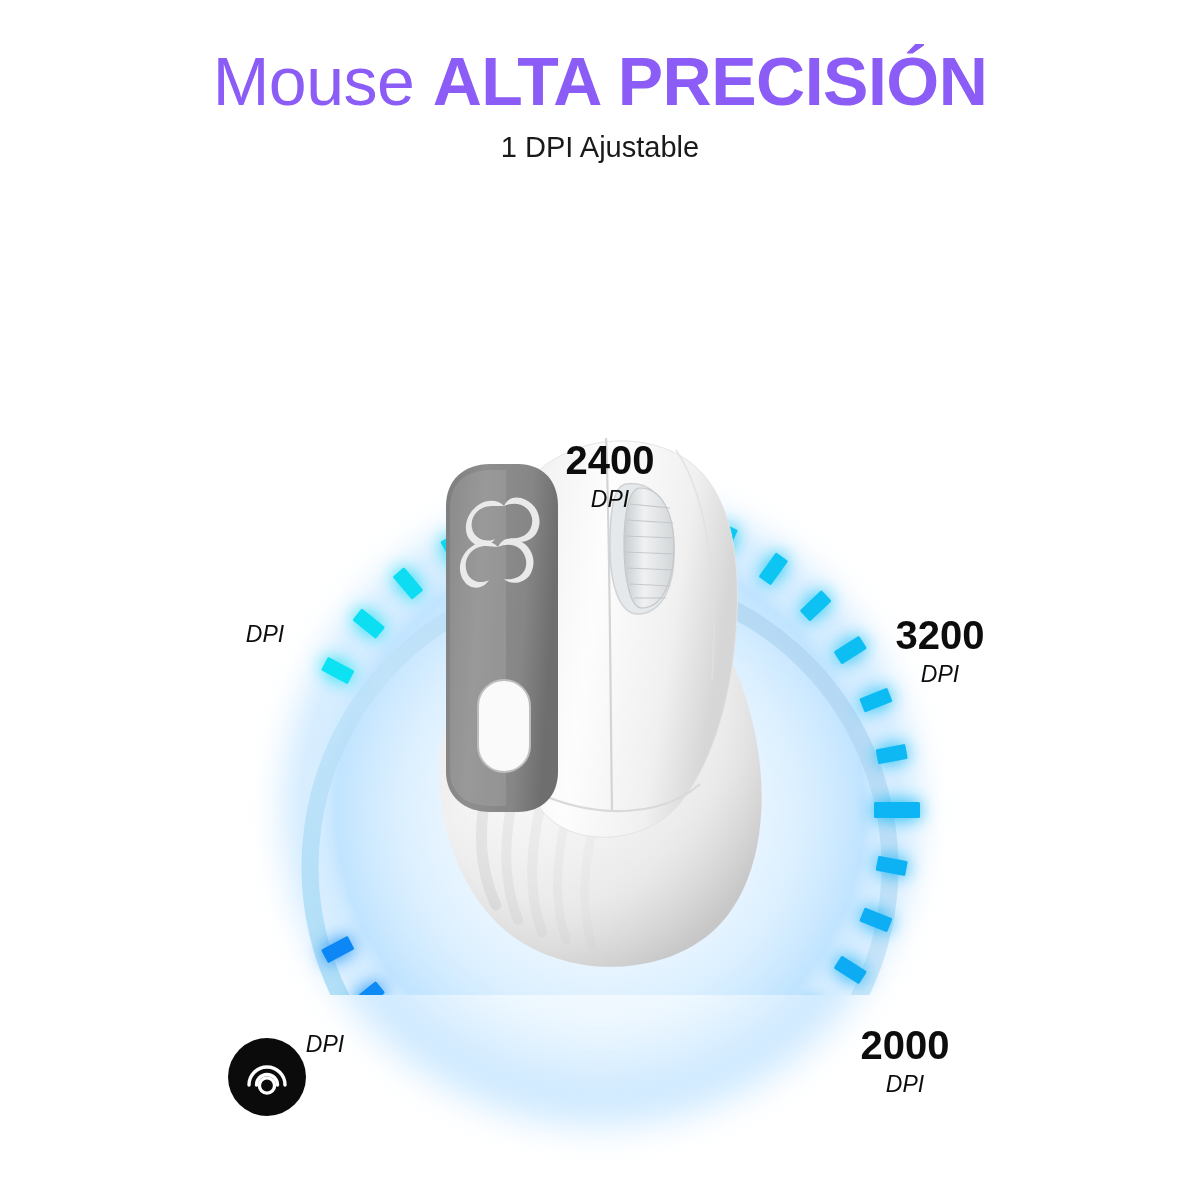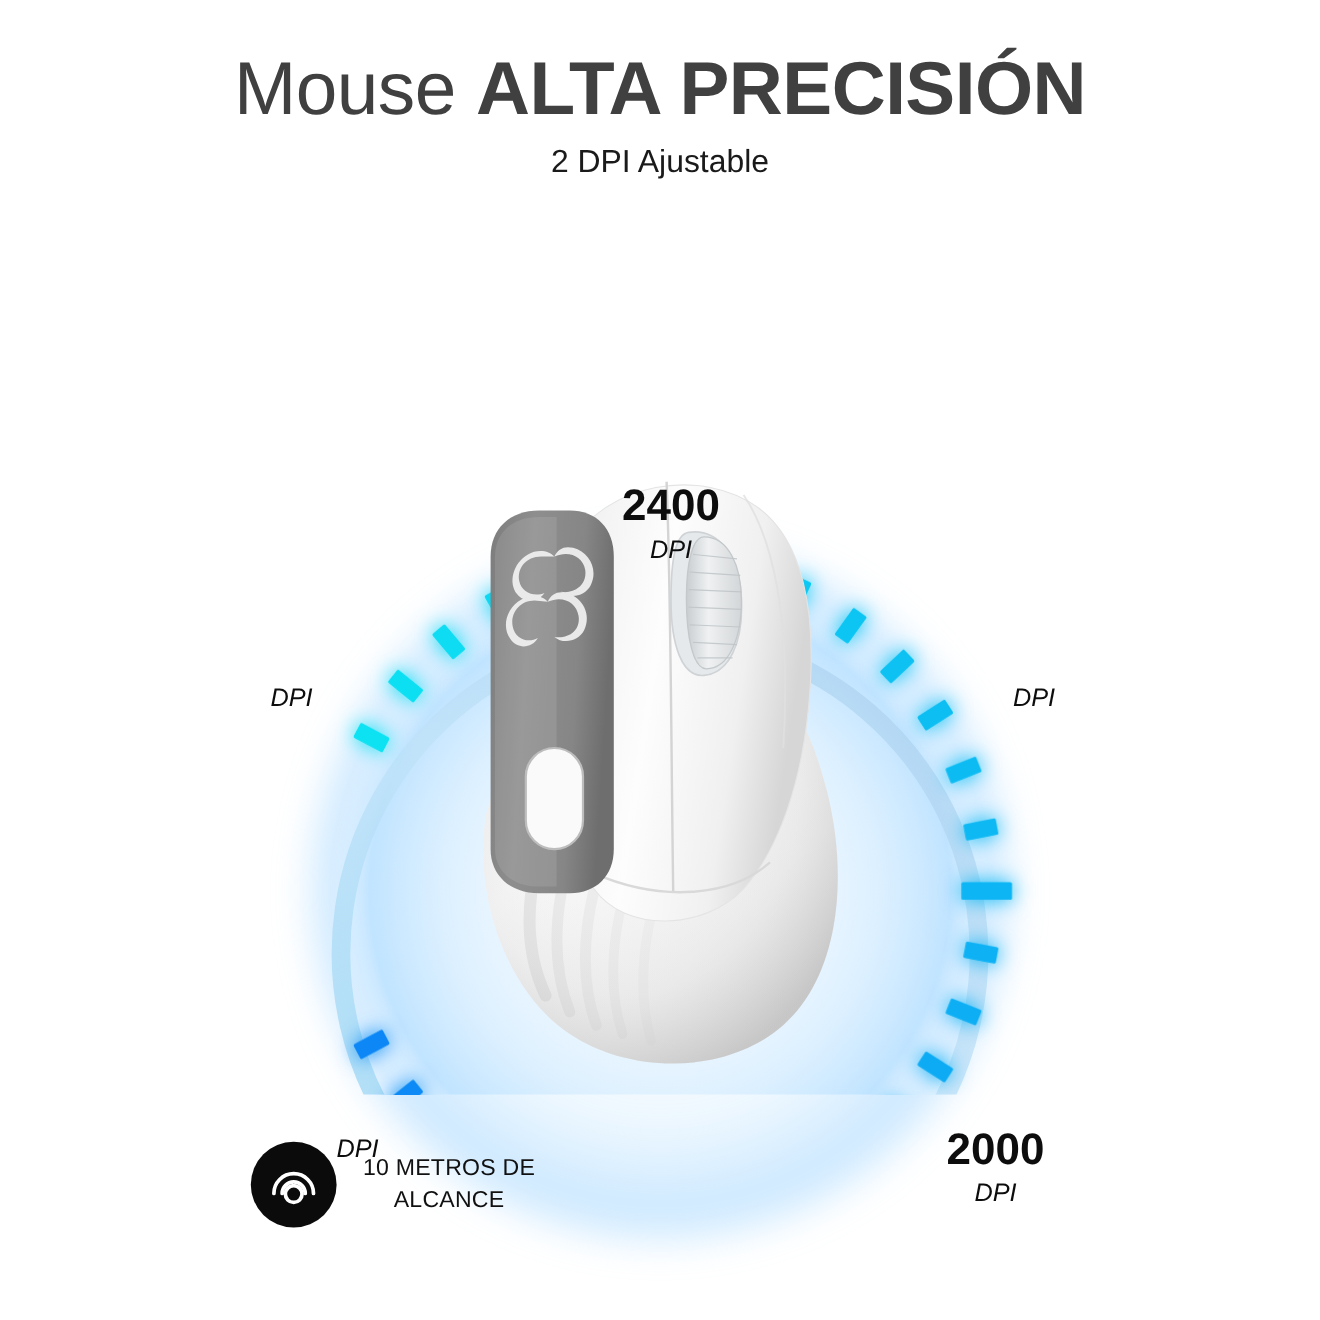--- a/index.html
+++ b/index.html
@@ -7,21 +7,21 @@
     width:1200px;height:1200px;
     background:#ffffff;
     font-family:"Liberation Sans","DejaVu Sans",sans-serif;
     overflow:hidden;
     position:relative;
   }
   .page{position:relative;width:1200px;height:1200px;overflow:hidden;background:#fff;}
 
   
   .header{position:absolute;top:46px;left:0;width:1200px;text-align:center;}
-  .title{font-size:68px;line-height:1.05;color:#404040;letter-spacing:-0.5px;white-space:nowrap;}
+  .title{font-size:68px;line-height:1.05;color:#8b5cf6;letter-spacing:-0.5px;white-space:nowrap;}
   .title .light{font-weight:300;}
   .title .bold{font-weight:700;}
   .subtitle{margin-top:14px;font-size:29px;font-weight:400;color:#1a1a1a;}
 
   
   .stage{position:absolute;left:0;top:195px;width:1200px;height:800px;}
 
   .glow{
     position:absolute;left:285px;top:300px;width:630px;height:630px;
     border-radius:50%;
@@ -63,21 +63,21 @@
           text-align:center;letter-spacing:0.2px;}
   .f-text div{white-space:nowrap;}
 </style>
 </head>
 <body>
 
 <div class="page">
 
   <div class="header">
     <div class="title"><span class="light">Mouse </span><span class="bold">ALTA PRECISIÓN</span></div>
-    <div class="subtitle">2 DPI Ajustable</div>
+    <div class="subtitle">1 DPI Ajustable</div>
   </div>
 
   <div class="stage">
 
     <div class="glow"></div>
 
     <svg class="gauge-svg" viewBox="0 0 1200 800">
       <defs>
         <linearGradient id="bandGrad" x1="0" y1="1" x2="1" y2="0">
           <stop offset="0%" stop-color="#9FD8F4" stop-opacity="0.85"></stop>
@@ -253,20 +253,21 @@
     </div>
 
     <div class="dpi dpi-2400">
       <div class="num">2400</div>
       <div class="unit">DPI</div>
     </div>
     <div class="dpi dpi-1600">
       <div class="unit">DPI</div>
     </div>
     <div class="dpi dpi-3200">
+      <div class="num">3200</div>
       <div class="unit">DPI</div>
     </div>
     <div class="dpi dpi-800">
       <div class="unit">DPI</div>
     </div>
     <div class="dpi dpi-4000">
       <div class="num">2000</div>
       <div class="unit">DPI</div>
     </div>
 
@@ -277,22 +278,18 @@
     <div class="feature feature-1">
       <div class="f-icon">
         <svg width="52" height="52" viewBox="0 0 52 52">
           <g fill="none" stroke="#ffffff" stroke-width="3.4" stroke-linecap="round">
             <path d="M 8 34 A 18 18 0 0 1 44 34"></path>
             <path d="M 15.5 34 A 10.5 10.5 0 0 1 36.5 34"></path>
           </g>
           <circle cx="26" cy="34.5" r="7.6" fill="none" stroke="#ffffff" stroke-width="3.4"></circle>
         </svg>
       </div>
-      <div class="f-text">
-        <div>10 METROS DE</div>
-        <div>ALCANCE</div>
-      </div>
     </div>
 
 
   </div>
 
 </div>
 
 </body></html>

